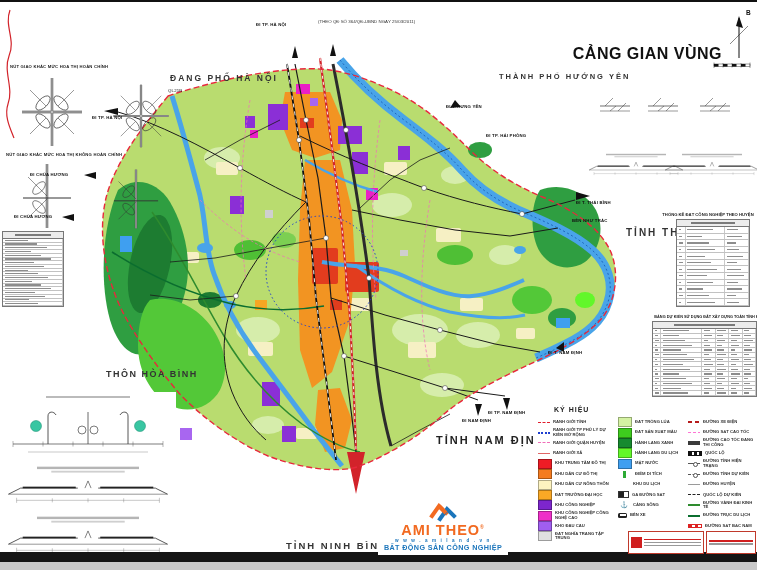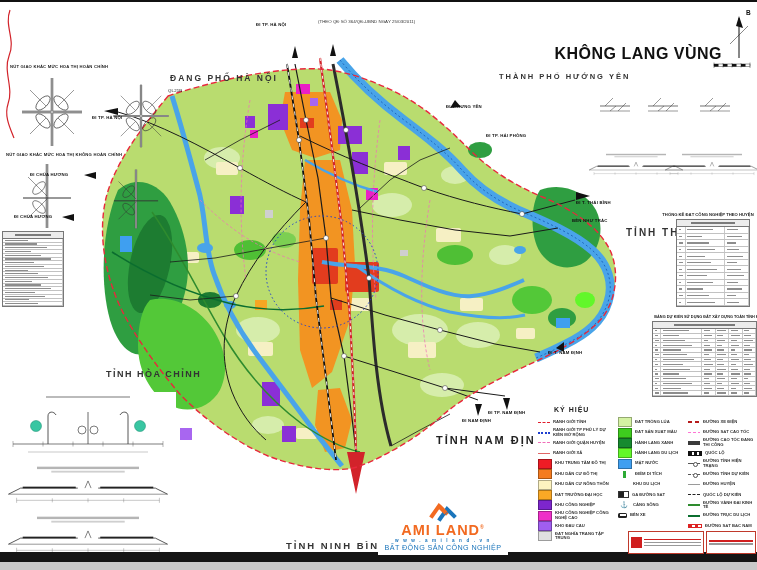--- a/index.html
+++ b/index.html
@@ -67,21 +67,21 @@
   .sw.ic-anchor{font-size:6.5px;line-height:1;color:#135;}
   .sw.ic-bus{width:9px;height:5px;background:#222;border-radius:1.5px;position:relative;}
   .sw.ic-bus::after{content:"";position:absolute;left:1.5px;top:1.2px;width:6px;height:1.2px;background:#fff;}
 
   
   .logo{position:absolute;left:378px;top:503px;width:130px;height:52px;background:#fff;z-index:6;
         display:flex;flex-direction:column;align-items:center;}
   .logo-brand{font-weight:bold;font-size:14.5px;color:#f26a21;letter-spacing:1px;line-height:1.05;}
   .logo-brand sup{font-size:5px;}
   .logo-url{font-size:4.6px;color:#1b75bb;letter-spacing:1.6px;font-weight:bold;}
-  .logo-tag{font-size:7.2px;color:#1b75bb;font-weight:normal;letter-spacing:0.4px;}
+  .logo-tag{font-size:7.2px;color:#1b75bb;font-weight:bold;letter-spacing:0.4px;}
 
   
   .stamp{position:absolute;background:#fff;border:0.6px solid #c0392b;z-index:6;display:flex;align-items:center;gap:2px;padding:2px;box-sizing:border-box;}
   .stamp .rsq{width:11px;height:11px;background:#d01f1f;flex:0 0 auto;}
   .stamp .lines{display:flex;flex-direction:column;gap:1.5px;flex:1;}
   .stamp .lines i{display:block;height:1.3px;background:#999;}
   .stamp .lines i.red{background:#d01f1f;}
 </style>
 </head>
 <body>
@@ -336,27 +336,27 @@
         <rect x="18" y="0" width="4.5" height="2.6" fill="#111"></rect>
         <rect x="27" y="0" width="4.5" height="2.6" fill="#111"></rect>
         <path d="M0 -1.5 V4 M9 -1 V3.5 M18 -1 V3.5 M27 -1 V3.5 M36 -1.5 V4" stroke="#111" stroke-width="0.4"></path>
       </g>
     </g>
   </svg>
 
   <div class="topline"></div>
 
   <div class="doc-sub">(THEO QĐ SỐ 364/QĐ-UBND NGÀY 25/03/2011)</div>
-  <div class="mt mt2">KHÔNG LANG VÙNG</div>
+  <div class="mt mt2">CẢNG GIAN VÙNG</div>
   <span class="compass-b">B</span>
 
   <span class="nb" style="left:170px;top:73px;font-size:8.5px;letter-spacing:2px;">ĐANG PHỐ HÀ NỘI</span>
   <span class="nb" style="left:499px;top:72px;font-size:7.5px;letter-spacing:2px;">THÀNH PHỐ HƯỚNG YÊN</span>
   <span class="nb" style="left:626px;top:227px;font-size:10px;letter-spacing:2px;">TỈNH THÁI BÌNH</span>
-  <span class="nb" style="left:106px;top:369px;font-size:9px;letter-spacing:1.5px;">TỈNH HÒA CHỈNH</span>
+  <span class="nb" style="left:106px;top:369px;font-size:9px;letter-spacing:1.5px;">THÔN HÒA BÌNH</span>
   <span class="nb" style="left:436px;top:434px;font-size:11px;letter-spacing:2px;color:#222;">TỈNH NAM ĐỊNH</span>
   <span class="nb" style="left:286px;top:540px;font-size:9.5px;letter-spacing:2px;">TỈNH NINH BÌNH</span>
 
   <span class="ml" style="left:256px;top:22px;">ĐI TP. HÀ NỘI</span>
   <span class="ml" style="left:92px;top:115px;">ĐI TP. HÀ NỘI</span>
   <span class="ml" style="left:168px;top:88px;font-weight:normal;">QL21B</span>
   <span class="ml" style="left:446px;top:104px;">ĐI T. HƯNG YÊN</span>
   <span class="ml" style="left:486px;top:133px;">ĐI TP. HẢI PHÒNG</span>
   <span class="ml" style="left:576px;top:200px;">ĐI T. THÁI BÌNH</span>
   <span class="ml" style="left:572px;top:218px;">BẾN NHƯ TRÁC</span>
@@ -1049,20 +1049,20 @@
         <i></i>
       </span>
   </div>
 
   <div class="logo">
     <svg width="30" height="20" viewBox="0 0 30 20">
       <path d="M4 13 L11 3 L18 10" fill="none" stroke="#f26a21" stroke-width="4" stroke-linecap="square"></path>
       <path d="M12 16 L19 6 L26 13" fill="none" stroke="#1b75bb" stroke-width="4" stroke-linecap="square"></path>
       <path d="M11 3 L18 10" fill="none" stroke="#f26a21" stroke-width="4"></path>
     </svg>
-    <div class="logo-brand"><span>AMI LAND</span><sup>®</sup></div>
+    <div class="logo-brand"><span>AMI THEO</span><sup>®</sup></div>
     <div class="logo-url">w w w . a m i l a n d . v n</div>
     <div class="logo-tag">BẤT ĐỘNG SẢN CÔNG NGHIỆP</div>
   </div>
 
   <div class="bottombar"></div>
   <div class="footstrip"></div>
 </div>
 
 </body></html>

